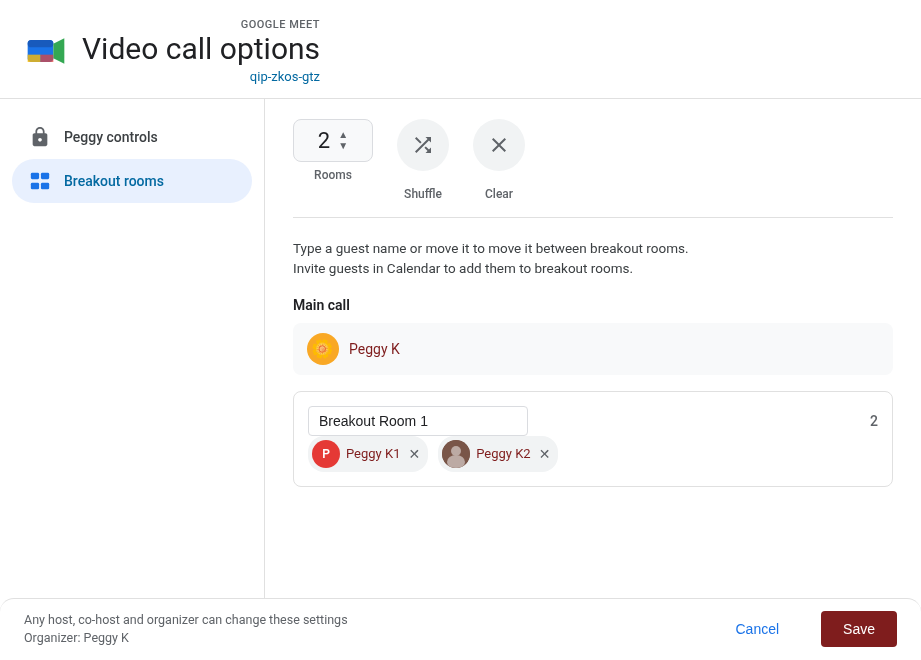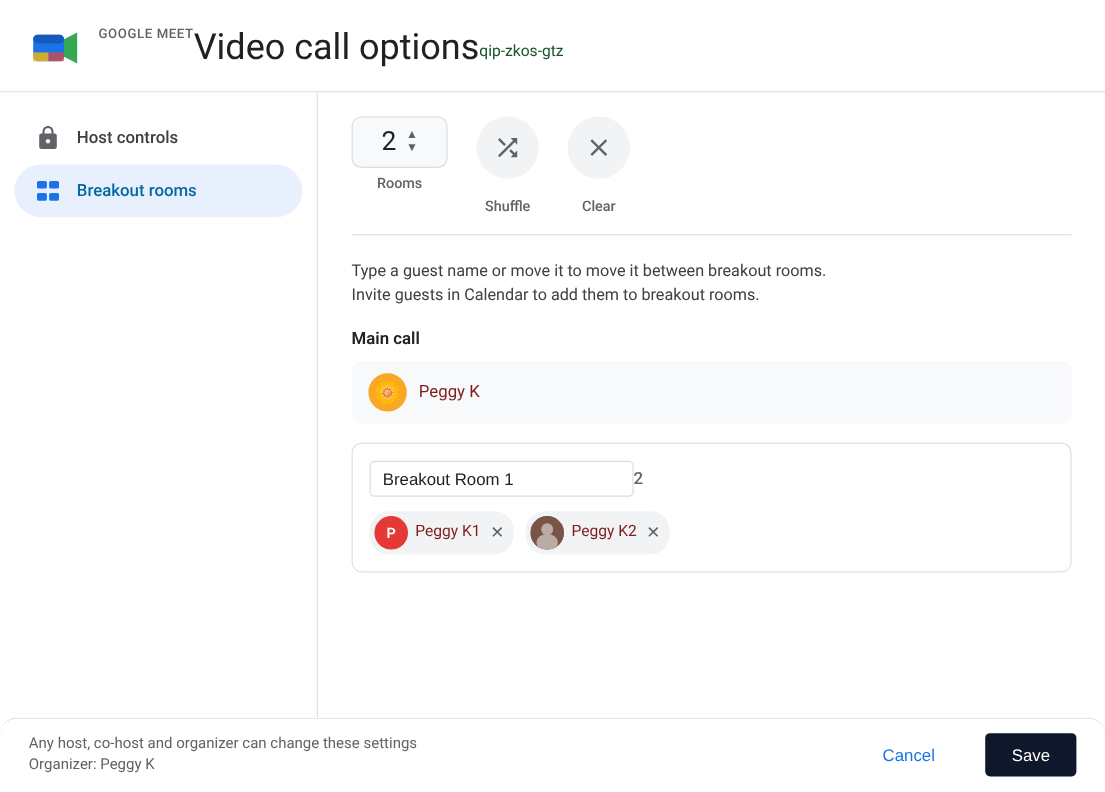--- a/index.html
+++ b/index.html
@@ -14,37 +14,37 @@
     }
 
     
     .header {
       display: flex;
       align-items: center;
       padding: 18px 24px 14px 24px;
       border-bottom: 1px solid #e0e0e0;
       background: #fff;
     }
-    .header-text { display: flex; flex-direction: row; }
+    .header-text { display: flex; flex-direction: column; align-items: flex-end; }
     .header-app-name {
       font-size: 11px;
       color: #5f6368;
       font-weight: 500;
       letter-spacing: 0.5px;
     }
     .header-title {
       font-size: 30px;
       font-weight: 400;
       color: #202124;
       line-height: 1.2;
     }
     .header-subtitle {
       font-size: 13px;
-      color: #14532d;
-      margin-top: 14px;
+      color: #0369a1;
+      margin-top: 2px;
     }
 
     
     .main-content {
       display: flex;
       flex: 1;
       overflow: hidden;
     }
 
     
@@ -200,21 +200,21 @@
     
     .breakout-card {
       border: 1px solid #e0e0e0;
       border-radius: 8px;
       padding: 14px;
       margin-bottom: 8px;
     }
     .breakout-card-header {
       display: flex;
       align-items: center;
-      margin-bottom: 12px;
+      justify-content: space-between;
     }
     .room-name-input {
       border: 1px solid #dadce0;
       border-radius: 4px;
       padding: 6px 10px;
       font-size: 14px;
       color: #202124;
       background: #fff;
       outline: none;
       width: 220px;
@@ -282,21 +282,21 @@
       background: none;
       border: none;
       padding: 10px 18px;
       font-size: 14px;
       color: #1a73e8;
       font-weight: 500;
       cursor: pointer;
       border-radius: 4px;
     }
     .btn-save {
-      background: #0f172a;
+      background: #7f1d1d;
       border: none;
       padding: 10px 22px;
       font-size: 14px;
       color: #fff;
       font-weight: 500;
       cursor: pointer;
       border-radius: 4px;
     }
   </style>
 </head>
@@ -328,21 +328,21 @@
 <div class="main-content">
 
   <div class="sidebar">
 
     <div class="sidebar-item">
       <div class="icon-wrap">
         <svg width="22" height="22" viewBox="0 0 24 24" fill="none">
           <path d="M18 8h-1V6c0-2.76-2.24-5-5-5S7 3.24 7 6v2H6c-1.1 0-2 .9-2 2v10c0 1.1.9 2 2 2h12c1.1 0 2-.9 2-2V10c0-1.1-.9-2-2-2zm-6 9c-1.1 0-2-.9-2-2s.9-2 2-2 2 .9 2 2-.9 2-2 2zm3.1-9H8.9V6c0-1.71 1.39-3.1 3.1-3.1 1.71 0 3.1 1.39 3.1 3.1v2z" fill="#5f6368"></path>
         </svg>
       </div>
-      <span>Host controls</span>
+      <span>Peggy controls</span>
     </div>
 
     <div class="sidebar-item active">
       <div class="icon-wrap">
         <svg width="22" height="22" viewBox="0 0 24 24" fill="none">
           <rect x="2" y="3" width="9" height="7" rx="1.5" fill="#1a73e8"></rect>
           <rect x="13" y="3" width="9" height="7" rx="1.5" fill="#1a73e8"></rect>
           <rect x="2" y="14" width="9" height="7" rx="1.5" fill="#1a73e8"></rect>
           <rect x="13" y="14" width="9" height="7" rx="1.5" fill="#1a73e8"></rect>
         </svg>

